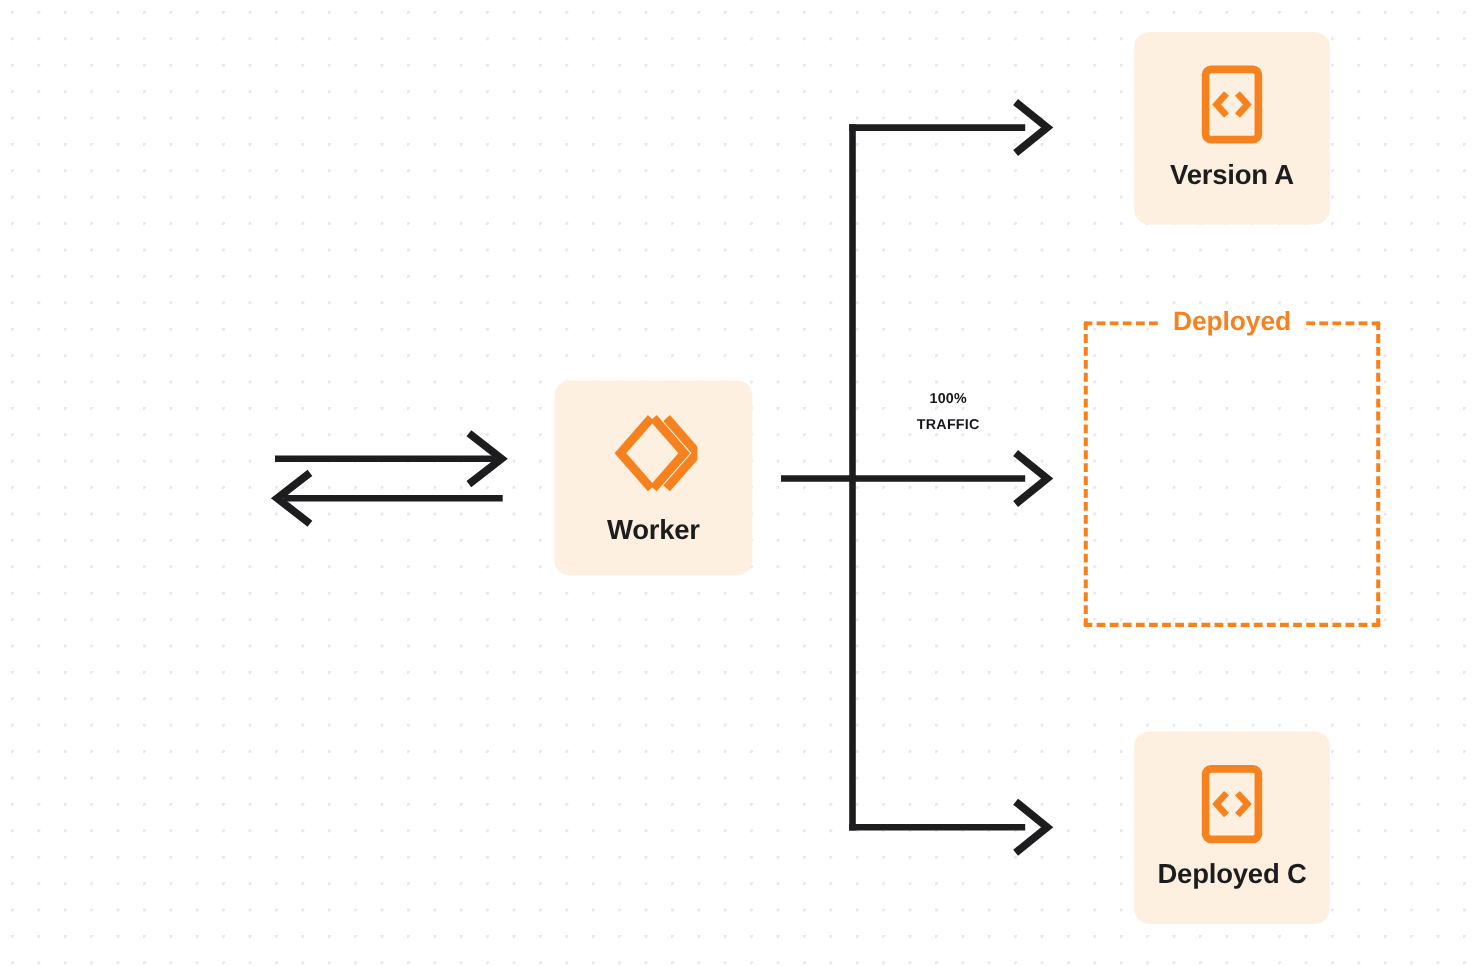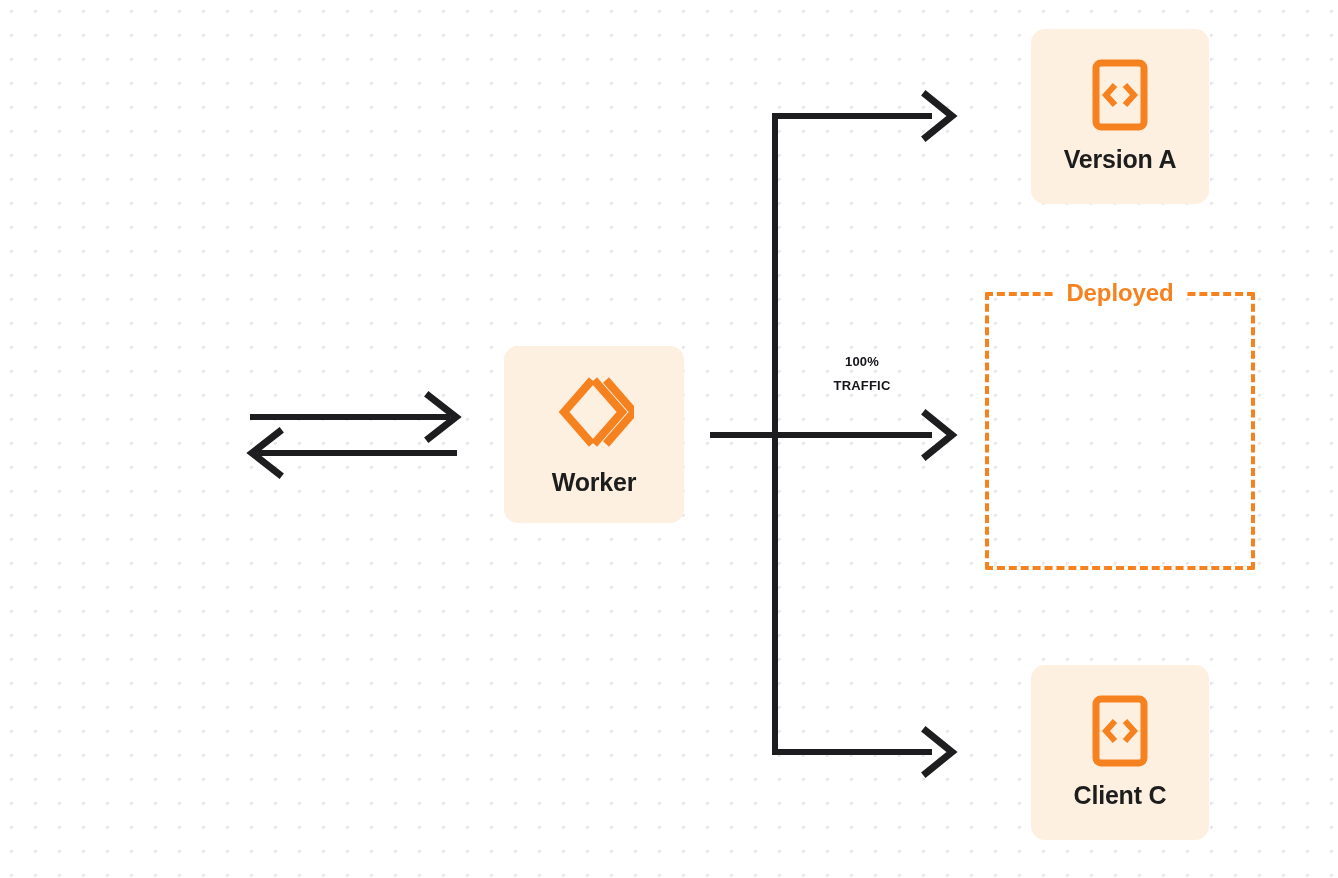--- a/index.html
+++ b/index.html
@@ -192,21 +192,21 @@
 
 
   <div class="node node-version node-version-c">
     <span class="icon-wrap">
       <svg width="56" height="72" viewBox="0 0 56 72" xmlns="http://www.w3.org/2000/svg">
         <rect x="4" y="4" width="48" height="64" rx="5" ry="5" fill="none" stroke="#f6821f" stroke-width="7"></rect>
         <polyline points="23,26 14,36 23,46" fill="none" stroke="#f6821f" stroke-width="6" stroke-linejoin="miter" stroke-linecap="butt"></polyline>
         <polyline points="33,26 42,36 33,46" fill="none" stroke="#f6821f" stroke-width="6" stroke-linejoin="miter" stroke-linecap="butt"></polyline>
       </svg>
     </span>
-    <span class="node-label">Client C</span>
+    <span class="node-label">Deployed C</span>
   </div>
 
   <div class="deployed-group">
     <span class="deployed-label">Deployed</span>
   </div>
 
   <div class="traffic-label">
     <div>100%</div>
     <div>TRAFFIC</div>
   </div>

